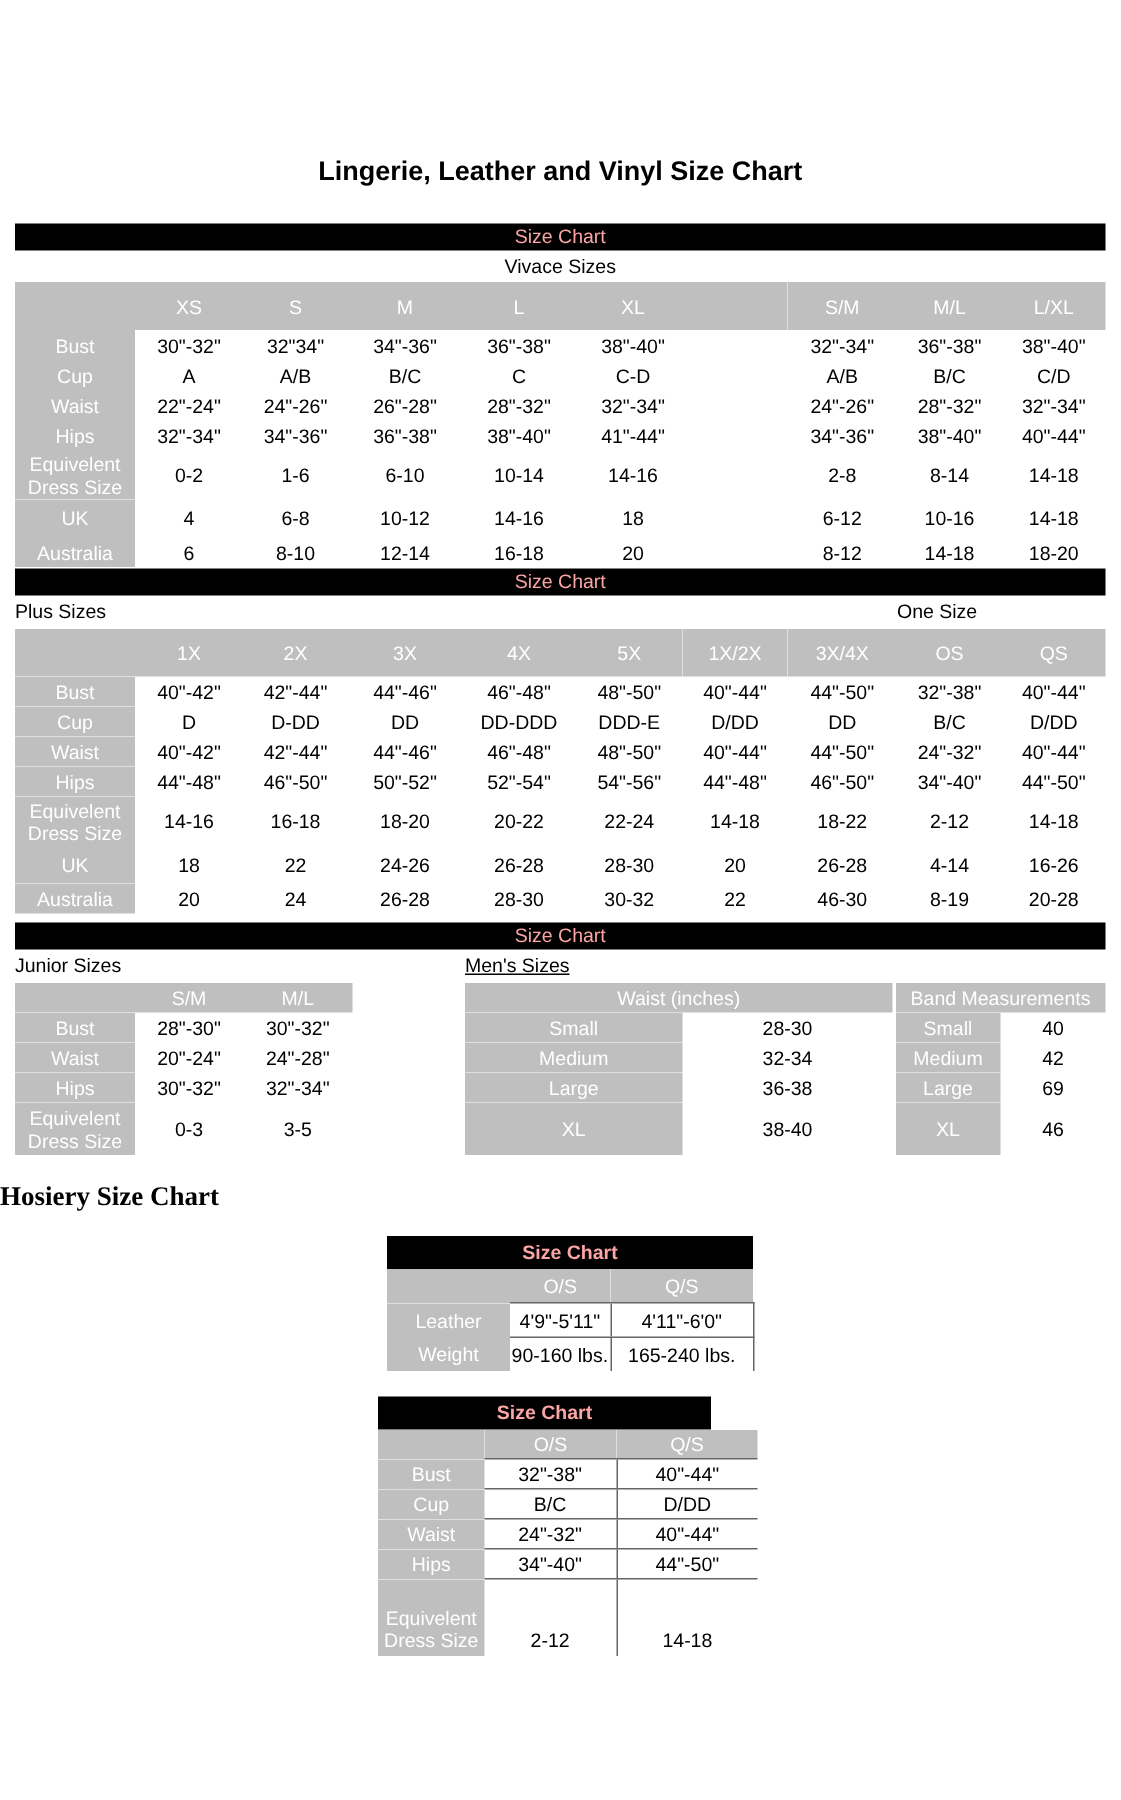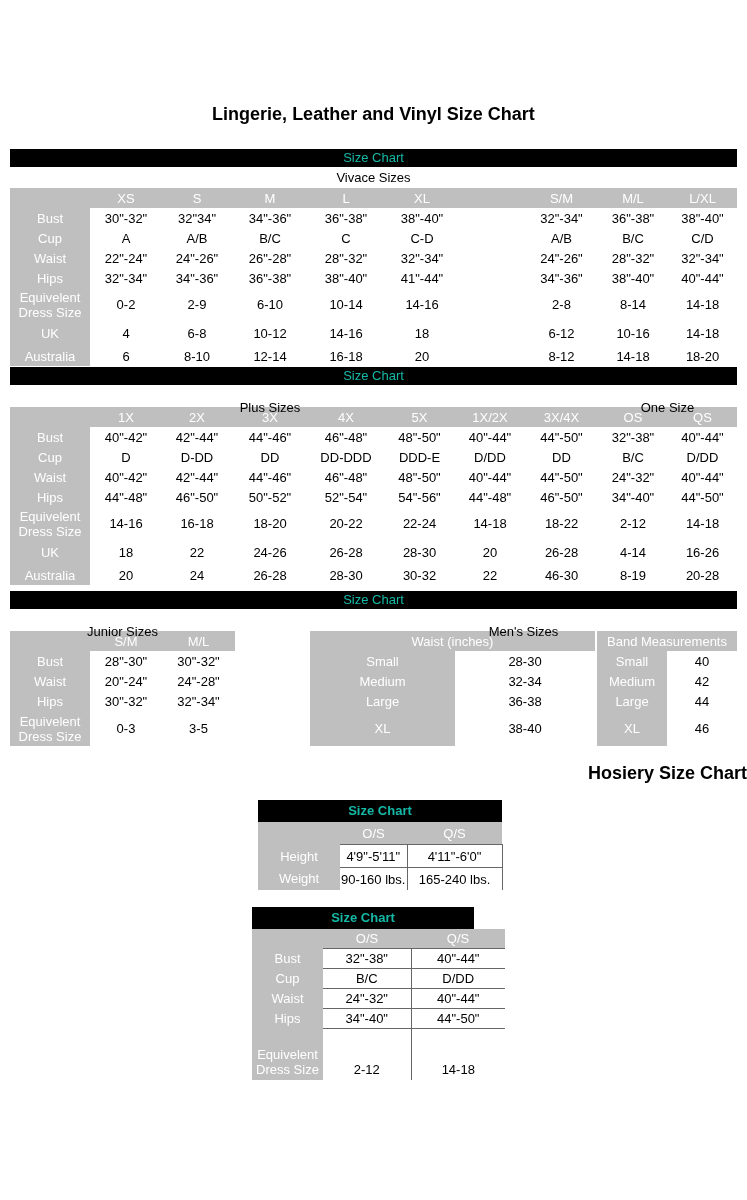--- a/index.html
+++ b/index.html
@@ -9,60 +9,61 @@
     font-family:"Liberation Sans", sans-serif;
     font-size:13px;
   }
   .main-title {
     padding-top:105px;
     font-size:18px; font-weight:bold;
     text-align:center; line-height:19px;
   }
   .sub-title {
     font-size:18px; font-weight:bold;
-    text-align:right; line-height:19px;
+    text-align:left; line-height:19px;
     margin-top:18px;
+    font-family:Liberation Serif, serif;
   }
   .sub-title.vivace-title { margin-top:17px; }
 
   .bar {
-    background:#000; color:#14b8a6;
+    background:#000; color:#fca5a5;
     text-align:center; font-size:13px;
     height:18px; line-height:18px;
   }
   .bar-main { width:727px; margin-left:10px; }
   .bar-1 { margin-top:25px; }
   .bar-2 { margin-top:1px; }
   .bar-3 { margin-top:6px; }
   .bar-mini { height:22px; line-height:22px; font-weight:bold; }
   .bar-hosiery { width:244px; margin:17px 0 0 258px; }
   .bar-vivace  { width:222px; margin:17px 0 0 252px; }
 
   .label-row {
     width:727px; margin-left:10px;
     height:21px; line-height:21px;
     text-align:center;
   }
   .dual-labels {
     position:relative; width:727px; margin-left:10px;
     height:22px; line-height:22px;
   }
-  .dual-labels span { position:absolute; top:12px; text-align:center; }
+  .dual-labels span { position:absolute; top:0; }
   .plus-label   { left:0;     width:520px; }
   .one-label    { left:588px; width:139px; }
   .junior-label { left:0;     width:225px; }
-  .mens-label   { left:300px; width:427px; }
+  .mens-label   { left:300px; width:427px;text-decoration:underline; }
 
   table { border-collapse:collapse; table-layout:fixed; font-size:13px; }
   th, td { padding:0; text-align:center; font-weight:normal; vertical-align:middle; overflow:hidden; }
   thead th, tbody th { background:#bfbfbf; color:#fff; }
   td { color:#000; background:#fff; }
 
   .main-table { width:727px; margin-left:10px; }
-  .main-table thead th { height:20px;margin-top:12px; }
+  .main-table thead th { height:32px;margin-top:12px; }
   .main-table tbody th, .main-table tbody td { height:20px; }
   .main-table tbody tr:nth-child(5) th, .main-table tbody tr:nth-child(5) td { height:33px; }
   .main-table tbody tr:nth-child(6) th, .main-table tbody tr:nth-child(6) td { height:25px; }
 
   .triple { margin-left:10px; display:flex; align-items:flex-start; }
   .triple thead th { height:20px; }
   .triple tbody th, .triple tbody td { height:20px; }
   .triple tbody tr:nth-child(4) th, .triple tbody tr:nth-child(4) td { height:35px; }
   .junior-table { width:225px; }
   .mens-waist   { width:285px; margin-left:75px; }
@@ -167,21 +168,21 @@
           <td>38"-40"</td>
           <td>41"-44"</td>
           <td></td>
           <td>34"-36"</td>
           <td>38"-40"</td>
           <td>40"-44"</td>
         </tr>
         <tr>
           <th>Equivelent Dress Size</th>
           <td>0-2</td>
-          <td>2-9</td>
+          <td>1-6</td>
           <td>6-10</td>
           <td>10-14</td>
           <td>14-16</td>
           <td></td>
           <td>2-8</td>
           <td>8-14</td>
           <td>14-18</td>
         </tr>
         <tr>
           <th>UK</th>
@@ -415,21 +416,21 @@
           <tr>
             <th>Small</th>
             <td>40</td>
           </tr>
           <tr>
             <th>Medium</th>
             <td>42</td>
           </tr>
           <tr>
             <th>Large</th>
-            <td>44</td>
+            <td>69</td>
           </tr>
           <tr>
             <th>XL</th>
             <td>46</td>
           </tr>
         </tbody>
     </table>
   </div>
 
   <div class="sub-title">Hosiery Size Chart</div>
@@ -442,21 +443,21 @@
       </colgroup>
     <thead>
       <tr>
           <th></th>
           <th>O/S</th>
           <th>Q/S</th>
         </tr>
     </thead>
     <tbody>
         <tr>
-          <th>Height</th>
+          <th>Leather</th>
           <td>4'9"-5'11"</td>
           <td>4'11"-6'0"</td>
         </tr>
         <tr>
           <th>Weight</th>
           <td>90-160 lbs.</td>
           <td>165-240 lbs.</td>
         </tr>
       </tbody>
   </table>

